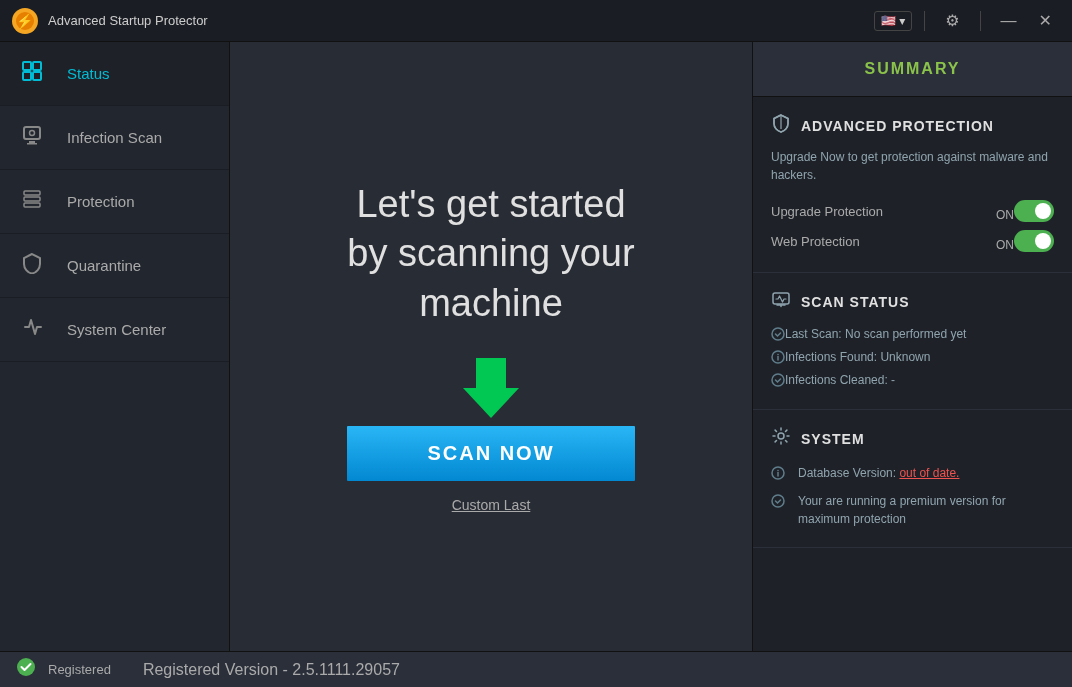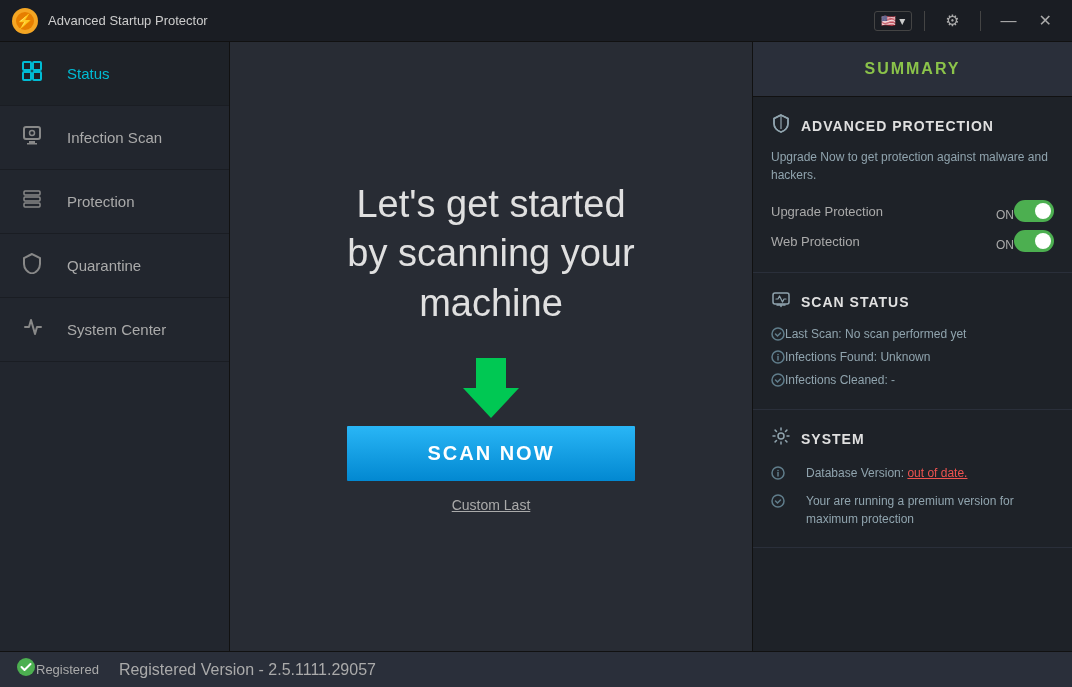--- a/index.html
+++ b/index.html
@@ -145,33 +145,34 @@
       position: absolute; right: 3px; top: 3px;
       width: 16px; height: 16px; border-radius: 50%;
       background: #fff;
     }
     .scan-status-item {
       display: flex; align-items: flex-start; 
       font-size: 12px; color: #90a4ae; padding: 3px 0;
     }
     .scan-status-item .status-icon { font-size: 14px; color: #607d8b; }
     .system-item {
-      display: flex; align-items: flex-start; gap: 21px;
+      display: flex; align-items: flex-start; gap: 13px;
       font-size: 12px; color: #90a4ae; padding: 3px 0; line-height: 1.5;
     }
     .system-item .sys-icon { font-size: 14px; color: #607d8b; margin-top: 1px; }
     .out-of-date { color: #ef5350; text-decoration: underline; cursor: pointer; }
 
     
     .status-bar {
       height: 36px;
       background: #2a2f3a;
       display: flex;
       align-items: center;
       padding: 0 16px;
+      gap: 12px;
       border-top: 1px solid #111;
     }
     .status-bar-icon { color: #4caf50; font-size: 18px; }
     .status-bar-text { font-size: 13px; color: #aaa; }
     .registered-version { font-size: 16px; color: #aaa; margin-left: 20px; }
 
     
     .title-divider { width: 1px; height: 20px; background: #444; margin: 0 6px; }
   </style>
 </head>

